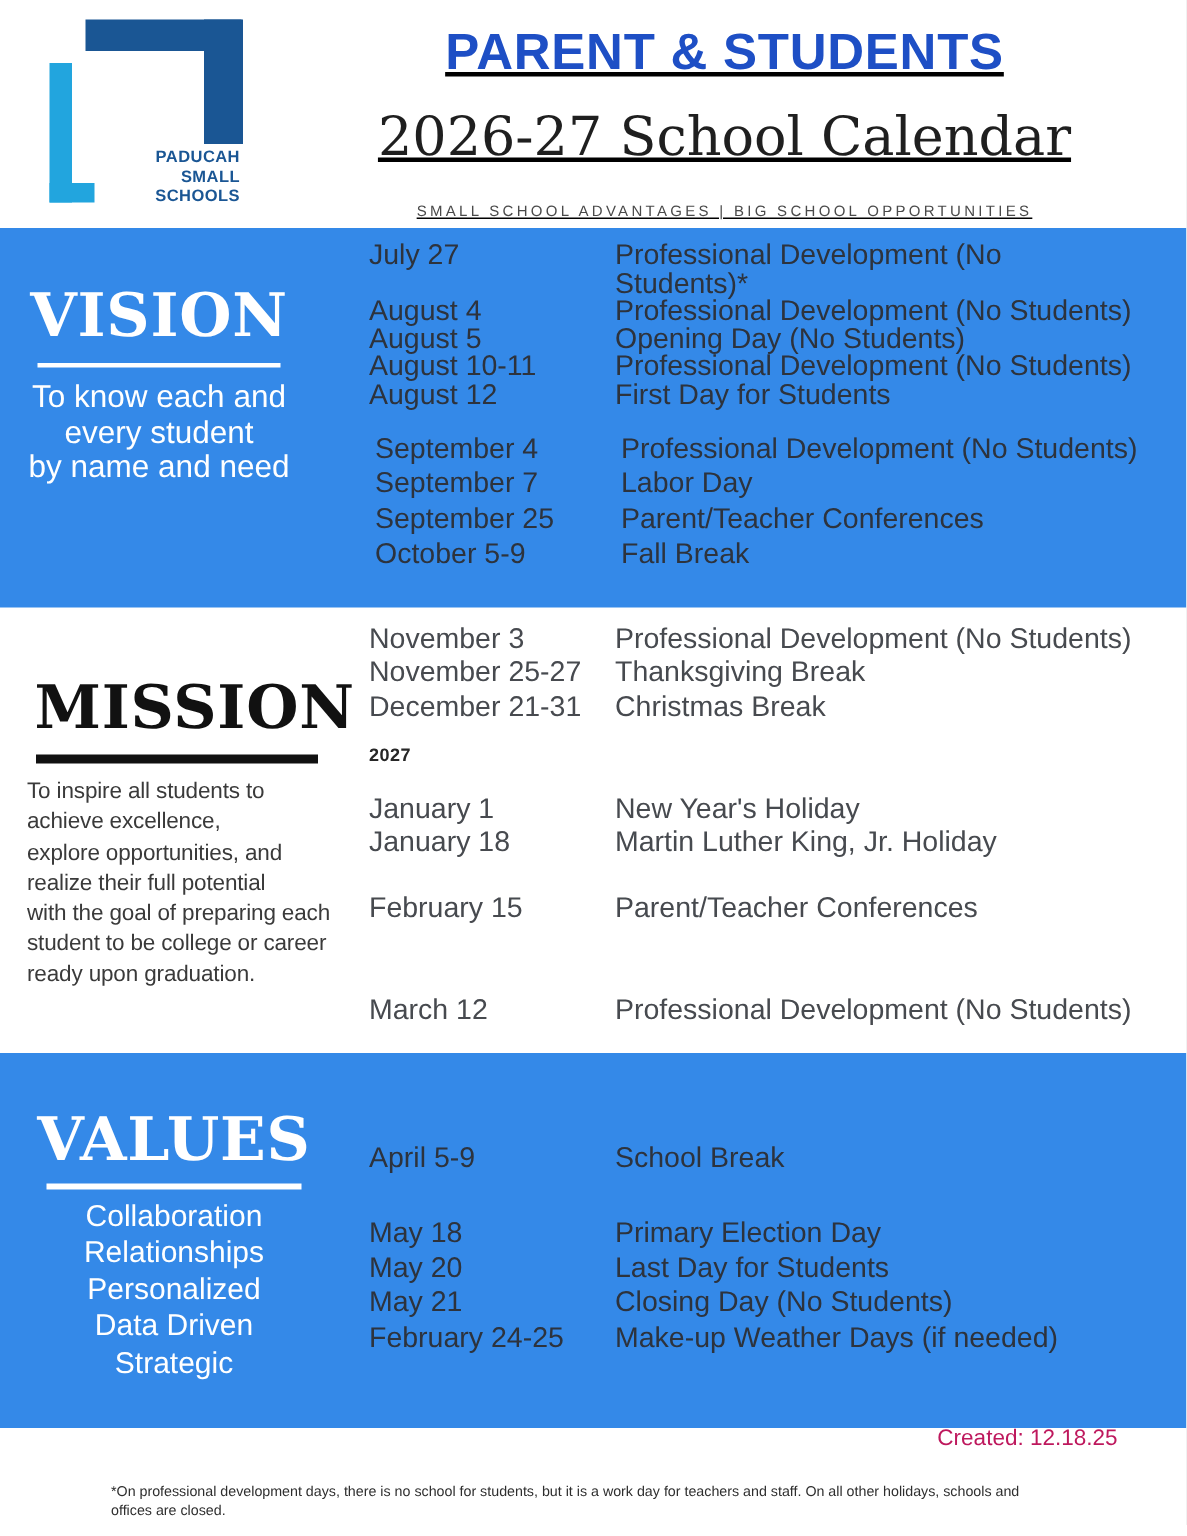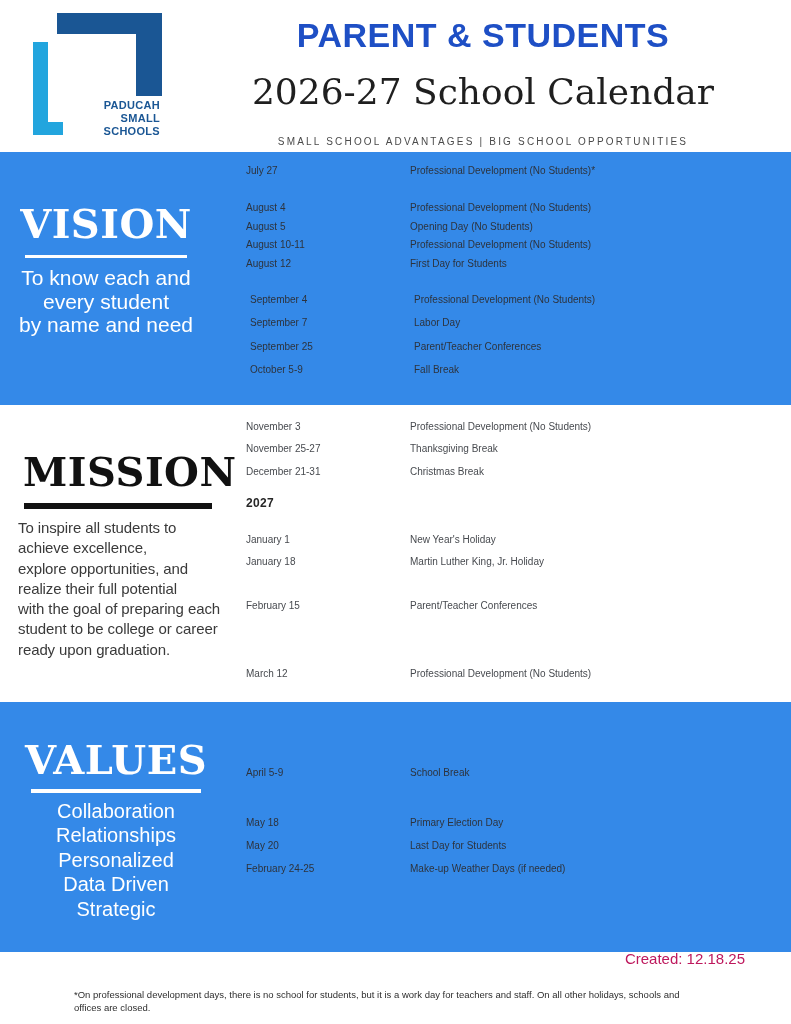--- a/index.html
+++ b/index.html
@@ -11,47 +11,47 @@
   .lm-top,.lm-right{position:absolute;background:#1A5694;}
   .lm-top{left:57px;top:13px;width:104px;height:21px;}
   .lm-right{left:136px;top:13px;width:26px;height:83px;}
   .lm-left,.lm-foot{position:absolute;background:#22A5DE;}
   .lm-left{left:33px;top:42px;width:15px;height:93px;}
   .lm-foot{left:33px;top:122px;width:30px;height:13px;}
   .logo-text{
     position:absolute;left:60px;top:99px;width:100px;text-align:right;
     color:#1A5694;font-weight:bold;font-size:11px;line-height:13px;letter-spacing:.3px;
   }
-  .titles{position:absolute;left:185px;top:0;right:10px;text-align:center;}
+  .titles{position:absolute;left:185px;top:0;right:10px;text-align:center;text-decoration:underline;}
   .title1{margin-top:16px;font-size:34px;font-weight:800;color:#1E4FC5;letter-spacing:.5px;}
   .title2{margin-top:16px;font-family:"DejaVu Serif","Liberation Serif",serif;font-size:36px;color:#1f1f1f;}
   .tagline{margin-top:24px;font-size:10px;letter-spacing:2.2px;color:#4a4a4a;}
   
   .band{position:absolute;left:0;width:791px;background:#3489E8;}
   .band1{top:152px;height:253px;}
   .band2{top:702px;height:250px;}
   
   .side{position:absolute;}
   .side h2{
     margin:0;font-family:"DejaVu Serif","Liberation Serif",serif;
     font-size:40px;line-height:44px;font-weight:bold;letter-spacing:.5px;
   }
   .side-rule{border:0;margin:0;}
-  #vision-block{left:0;top:202px;width:212px;text-align:center;color:#ffffff;}
+  #vision-block{left:0;top:189px;width:212px;text-align:center;color:#ffffff;}
   #vision-block .side-rule{width:162px;height:3px;background:#ffffff;margin:9px auto 0;}
   .vision-text{margin-top:8px;font-size:21px;line-height:23.5px;font-weight:300;}
   #mission-block{left:18px;top:450px;width:230px;color:#111111;}
   #mission-block h2{padding-left:5px;}
   #mission-block .side-rule{width:188px;height:6px;background:#111111;margin:9px 0 0 6px;}
   .mission-text{margin-top:9px;font-size:15px;line-height:20.3px;color:#3a3a3a;letter-spacing:-.1px;white-space:nowrap;}
   #values-block{left:10px;top:738px;width:212px;text-align:center;color:#ffffff;}
   #values-block .side-rule{width:170px;height:4px;background:#ffffff;margin:7px auto 0;}
   .values-list{margin-top:6px;font-size:20px;line-height:24.4px;font-weight:300;}
   
-  .cal-group{position:absolute;left:246px;right:30px;font-size:10px;}
+  .cal-group{position:absolute;left:246px;right:30px;font-size:19px;}
   .cal-row{display:flex;}
   .cal-date{width:164px;flex-shrink:0;}
   .cal-event{flex:1;}
   .on-blue{color:#2d333d;}
   .on-white{color:#474a4f;}
   .year-heading{
     position:absolute;left:246px;top:491px;font-size:12px;line-height:24px;
     font-weight:bold;color:#272727;letter-spacing:.3px;
   }
   
@@ -217,20 +217,24 @@
   <div class="cal-group on-blue" style="top:811px;line-height:23.2px;">
     <div class="cal-row">
       <span class="cal-date">May 18</span>
       <span class="cal-event">Primary Election Day</span>
     </div>
     <div class="cal-row">
       <span class="cal-date">May 20</span>
       <span class="cal-event">Last Day for Students</span>
     </div>
     <div class="cal-row">
+      <span class="cal-date">May 21</span>
+      <span class="cal-event">Closing Day (No Students)</span>
+    </div>
+    <div class="cal-row">
       <span class="cal-date">February 24-25</span>
       <span class="cal-event">Make-up Weather Days (if needed)</span>
     </div>
   </div>
 
   <div class="created">Created: 12.18.25</div>
   <div class="footnote">
     <div>*On professional development days, there is no school for students, but it is a work day for teachers and staff. On all other holidays, schools and</div>
     <div>offices are closed.</div>
   </div>

